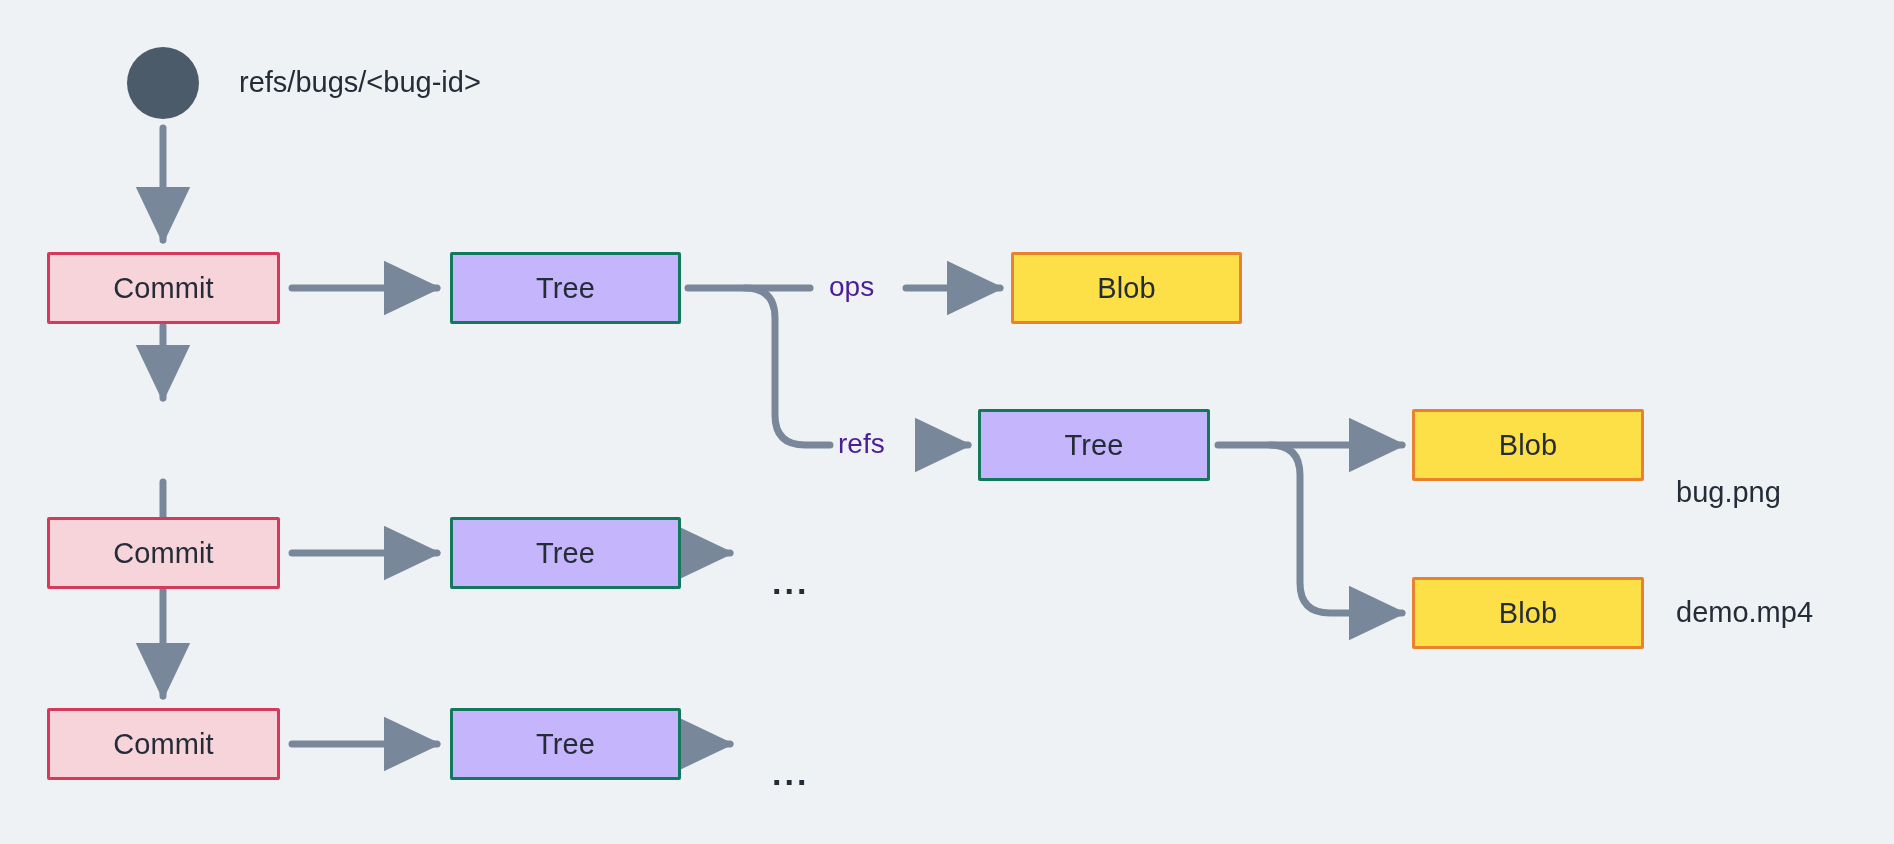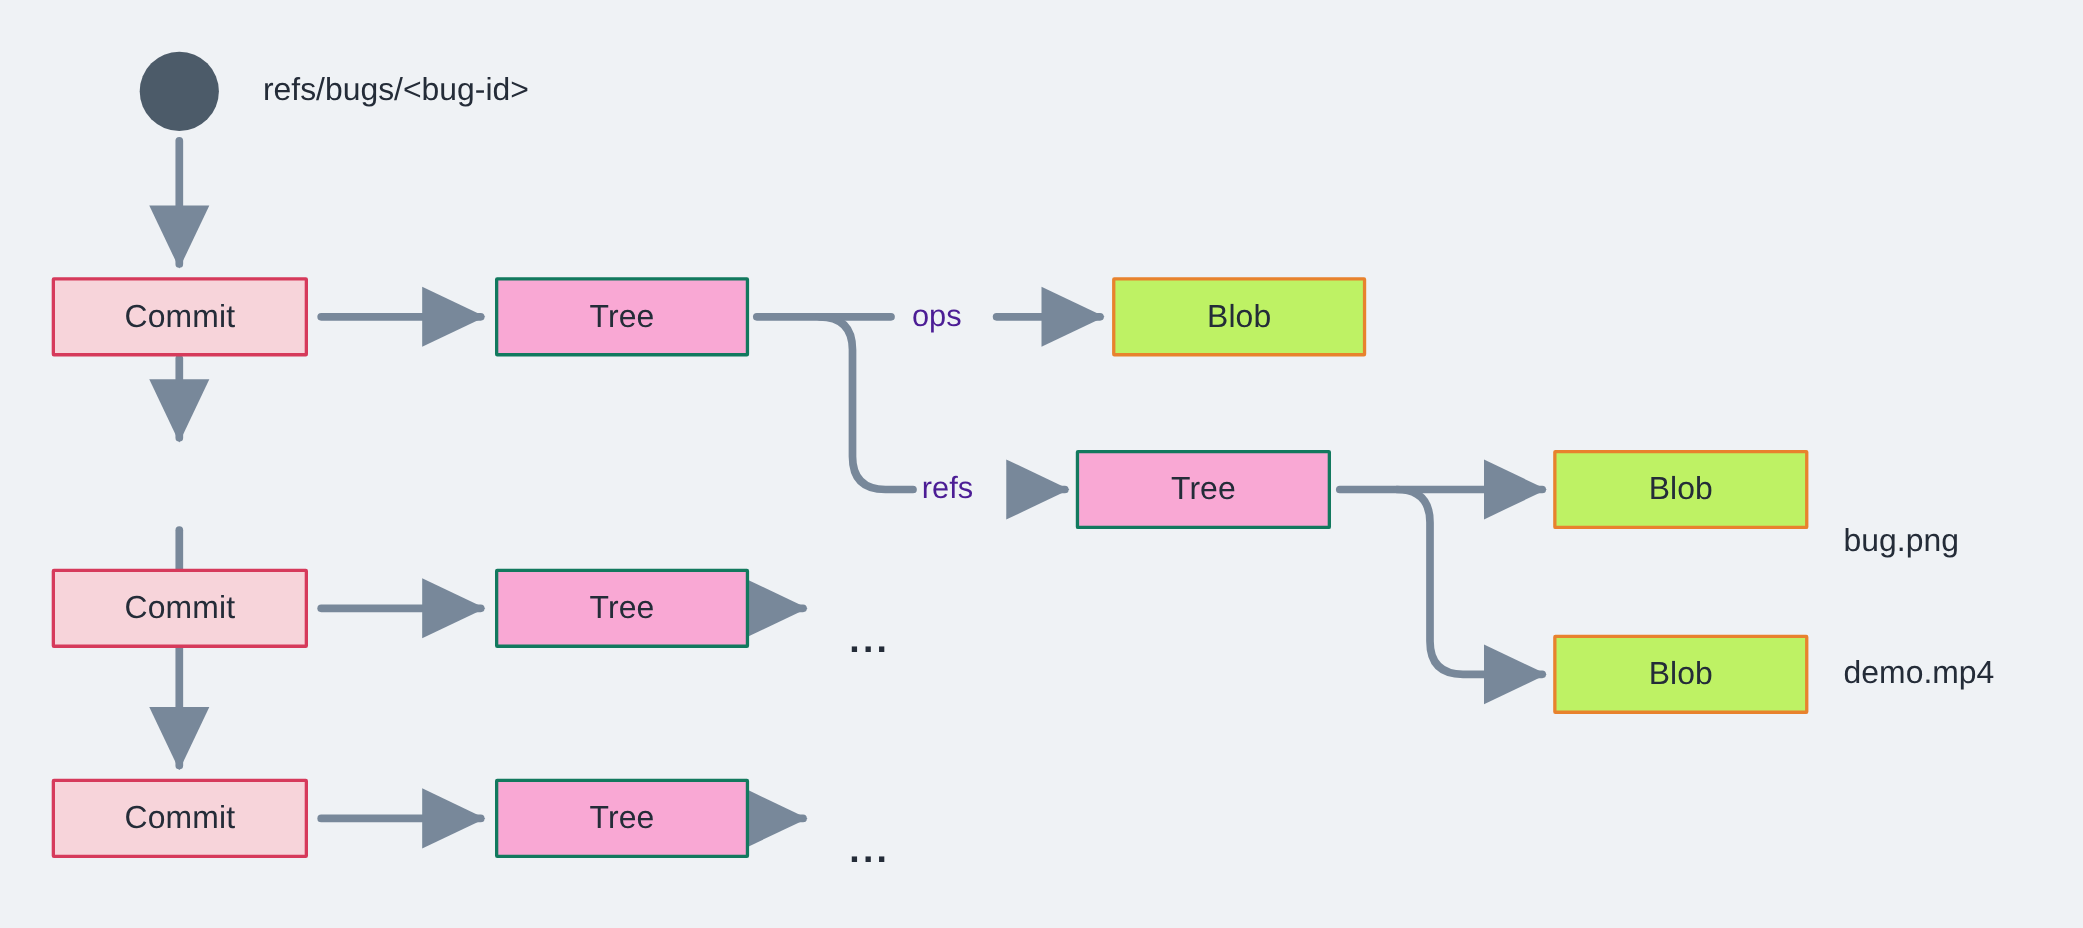--- a/index.html
+++ b/index.html
@@ -31,25 +31,25 @@
     border-style: solid;
     font-size: 29px;
     color: #242c38;
     letter-spacing: .1px;
   }
   .node.commit {
     background: #f7d4da;
     border-color: #d63a5b;
   }
   .node.tree {
-    background: #f9a8d4;
+    background: #c4b5fd;
     border-color: #12795e;
   }
   .node.blob {
-    background: #bef264;
+    background: #fde047;
     border-color: #e8822d;
   }
   .ref-dot {
     position: absolute;
     border-radius: 50%;
     background: #4c5b69;
   }
   .plain-label {
     position: absolute;
     font-size: 29px;

